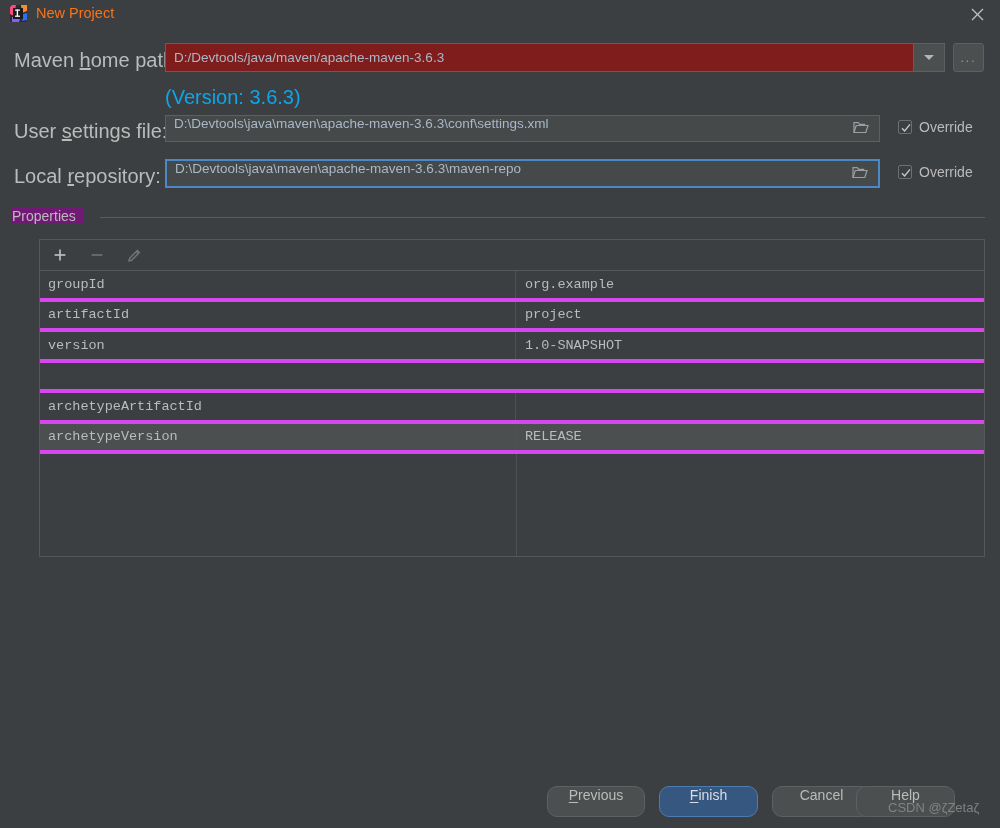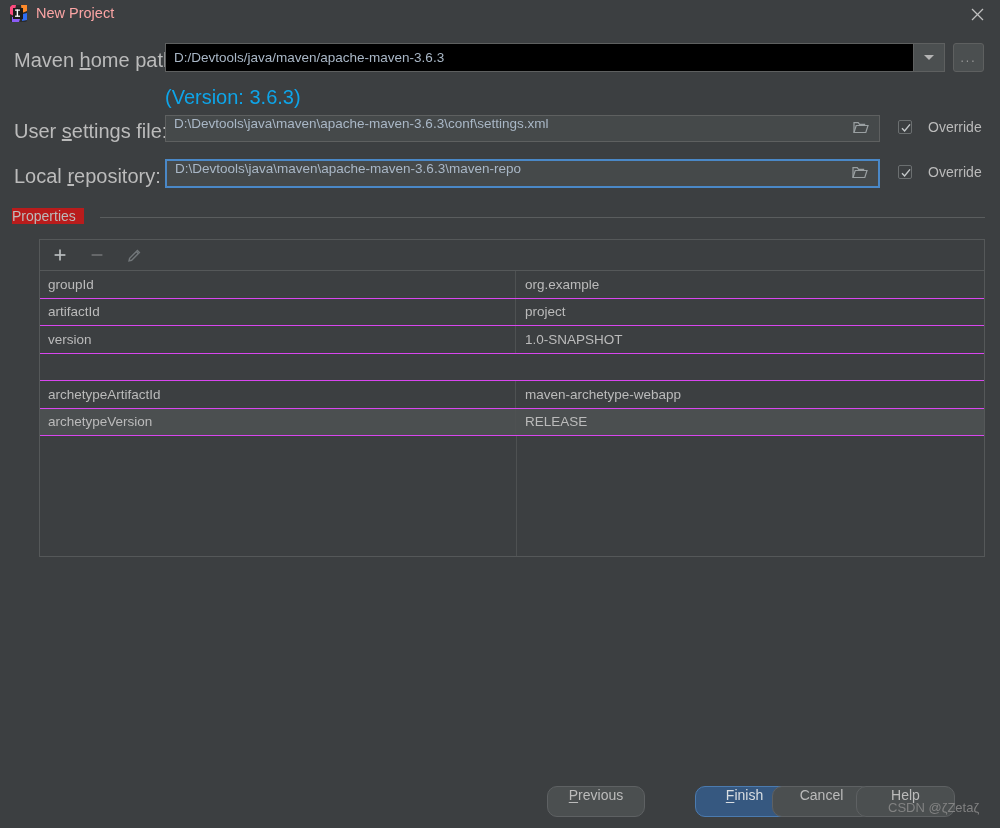--- a/index.html
+++ b/index.html
@@ -28,21 +28,21 @@
   }
   .title-icon {
     position: absolute;
     left: 9px; top: 4px;
     width: 19px; height: 19px;
   }
   .title-text {
     position: absolute;
     left: 36px; top: 4px;
     font-size: 14.5px;
-    color: #fca5a5;
+    color: #f97316;
     line-height: 19px;
   }
   .close-btn {
     position: absolute;
     right: 10px; top: 2px;
     width: 26px; height: 24px;
     cursor: default;
   }
   .close-btn svg { display: block; margin: 6px auto; }
 
@@ -78,21 +78,21 @@
     background: #45494a;
   }
 
   
   .combo-wrap {
     position: absolute;
     left: 165px; top: 43px;
     width: 780px; height: 29px;
     box-sizing: border-box;
     border: 1px solid #5e6060;
-    background: #000000;
+    background: #7f1d1d;
     display: flex;
     align-items: stretch;
   }
   .combo-text {
     flex: 1;
     display: flex;
     align-items: center;
     padding-left: 8px;
     color: #a9b7c6;
     font-size: 13.5px;
@@ -137,21 +137,21 @@
   .folder-icon {
     position: absolute;
     right: 10px; top: 50%;
     transform: translateY(-50%);
   }
 
   .override {
     position: absolute;
     display: flex;
     align-items: center;
-    gap: 16px;
+    gap: 7px;
     font-size: 14px;
     color: #bbbbbb;
   }
   .ovr-user  { left: 898px; top: 119px; }
   .ovr-local { left: 898px; top: 164px; }
   .cbox {
     width: 14px; height: 14px;
     box-sizing: border-box;
     border: 1px solid #6b6f70;
     background: #3c3f41;
@@ -159,21 +159,21 @@
     position: relative;
   }
   .cbox svg { position: absolute; left: 1px; top: 1px; }
 
   
   .group-title {
     position: absolute;
     left: 12px; top: 208px;
     font-size: 14px;
     color: #bbbbbb;
-    background: #b91c1c;
+    background: #701a75;
     padding-right: 8px;
     z-index: 2;
   }
   .group-line {
     position: absolute;
     left: 100px; top: 217px;
     width: 885px; height: 1px;
     background: #5a5d5e;
   }
 
@@ -207,23 +207,24 @@
 
   .table-body {
     flex: 1;
     display: flex;
     flex-direction: column;
     position: relative;
   }
   .trow {
     height: 26.5px;
     display: flex;
-    border-bottom: 1px solid #d946ef;
+    border-bottom: 4px solid #d946ef;
     align-items: center;
     flex: 0 0 auto;
+    font-family: Liberation Mono, monospace;
   }
   .trow.selected { background: #4b4f50; }
   .tcell-key {
     width: 476px;
     box-sizing: border-box;
     padding-left: 8px;
     border-right: 1px solid #4e5152;
     color: #bbbbbb;
     font-size: 13.5px;
     height: 100%;
@@ -273,21 +274,21 @@
     justify-content: center;
     cursor: default;
   }
   .btn u { text-decoration: underline; text-underline-offset: 2px; }
   .btn.primary {
     background: #365880;
     border: 1px solid #4b7bb0;
     color: #d9dee2;
   }
   .btn-prev   { left: 547px; top: 0; width: 98px; }
-  .btn-finish { left: 695px; top: 0; width: 99px; }
+  .btn-finish { left: 659px; top: 0; width: 99px; }
   .btn-cancel { left: 772px; top: 0; width: 99px; }
   .btn-help   { left: 856px; top: 0; width: 99px; }
 
   .watermark {
     position: absolute;
     left: 888px; top: 800px;
     font-size: 13px;
     color: #8a8a8a;
     opacity: .88;
     white-space: nowrap;
@@ -405,21 +406,20 @@
       <div class="tcell-val">project</div>
     </div>
     <div class="trow">
       <div class="tcell-key">version</div>
       <div class="tcell-val">1.0-SNAPSHOT</div>
     </div>
     <div class="trow">
     </div>
     <div class="trow">
       <div class="tcell-key">archetypeArtifactId</div>
-      <div class="tcell-val">maven-archetype-webapp</div>
     </div>
     <div class="trow selected">
       <div class="tcell-key">archetypeVersion</div>
       <div class="tcell-val">RELEASE</div>
     </div>
 
     <div class="table-filler">
       <div class="filler-left"></div>
       <div class="filler-right"></div>
     </div>

